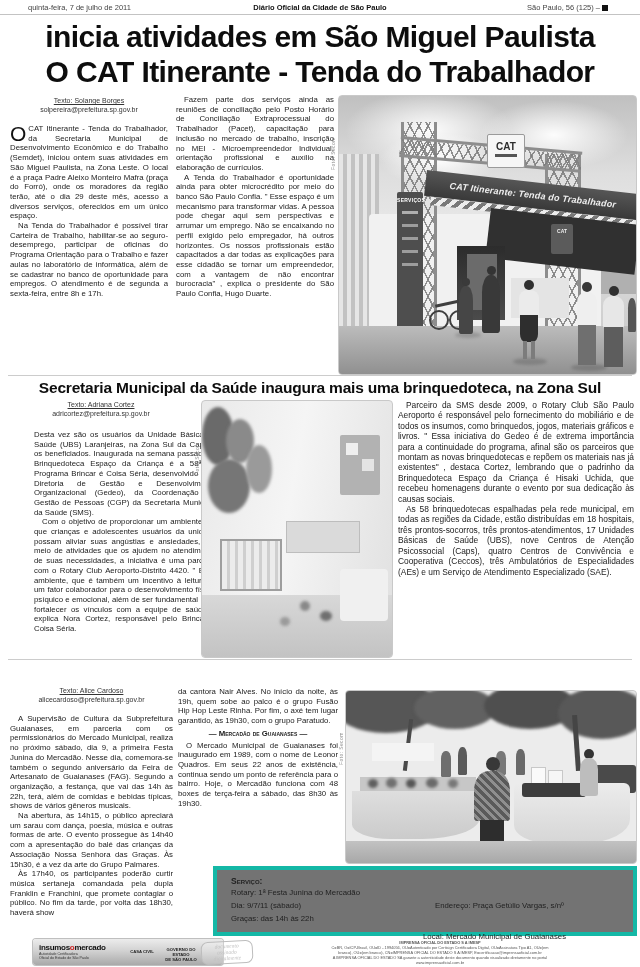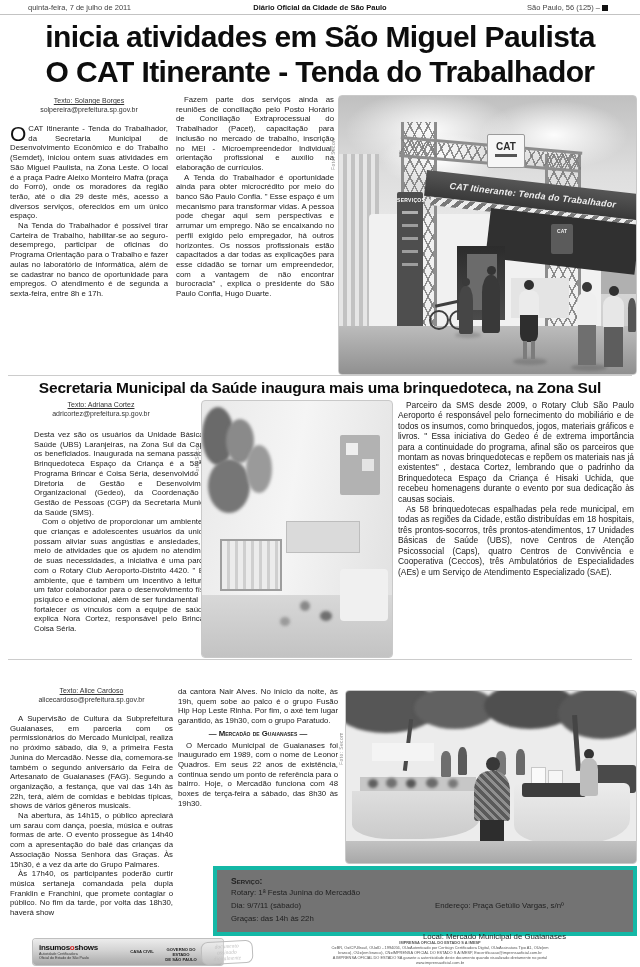--- a/index.html
+++ b/index.html
@@ -247,21 +247,21 @@
     <div class="ab" style="left:14px;top:6px;"><span class="ttl">Serviço:</span></div>
     <div class="ab" style="left:14px;top:17px;">Rotary: 1ª Festa Junina do Mercadão</div>
     <div class="ab" style="left:14px;top:30px;">Dia: 9/7/11 (sábado)</div>
     <div class="ab" style="left:14px;top:43px;">Graças: das 14h às 22h</div>
     <div class="ab" style="left:206px;top:17px;margin-top:44px;">Local: Mercado Municipal de Guaianases</div>
     <div class="ab" style="left:218px;top:30px;">Endereço: Praça Getúlio Vargas, s/nº</div>
   </div>
 
   <div class="footbox" style="left:33px;top:939px;width:190px;height:26px;">
     <div class="ab" style="left:6px;top:4px;">
-      <div class="iologo"><span>insumos</span><span class="red">o</span><span>shows</span></div>
+      <div class="iologo"><span>insumos</span><span class="red">o</span><span>mercado</span></div>
       <div class="iosub">Autoridade Certificadora</div>
       <div class="iosub">Oficial do Estado de São Paulo</div>
     </div>
     <div class="ab footmini" style="left:92px;top:10px;width:34px;">CASA CIVIL</div>
     <div class="ab footmini" style="left:126px;top:8px;width:44px;">
       <div>GOVERNO DO ESTADO</div>
       <div>DE SÃO PAULO</div>
     </div>
     <div class="stamp" style="left:168px;top:2px;width:44px;">
       <div>documento</div>

